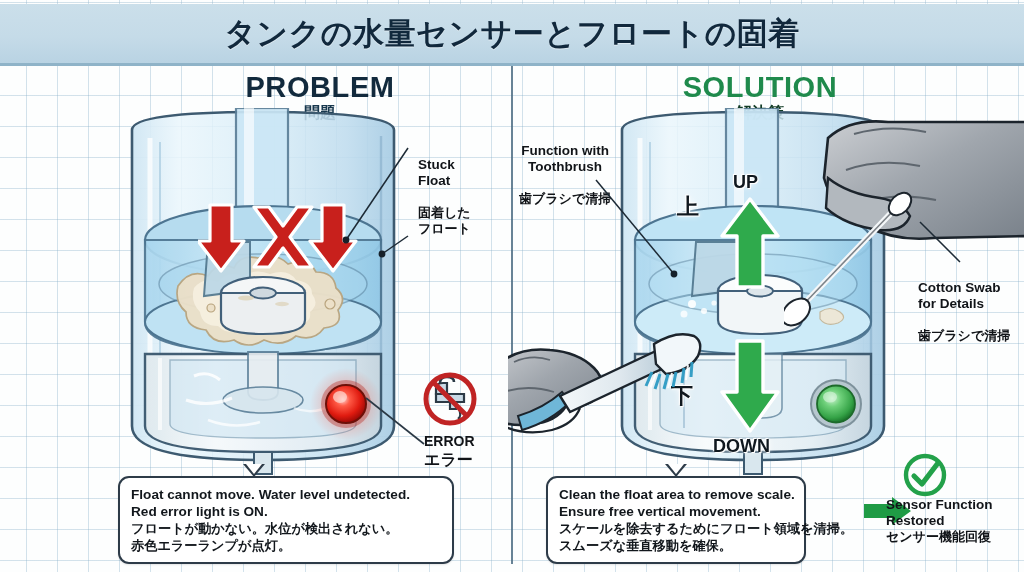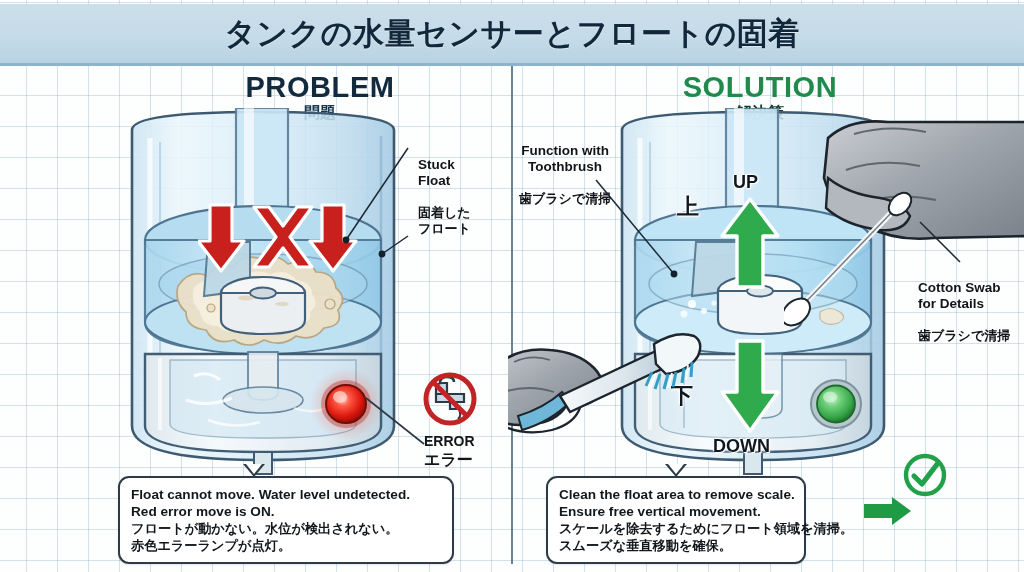--- a/index.html
+++ b/index.html
@@ -285,21 +285,21 @@
     <line x1="4" y1="6" x2="62" y2="52" stroke="#2b3945" stroke-width="1.6"></line>
   </svg>
 
   <div id="error-label">
     <div>ERROR</div>
     <div class="ja">エラー</div>
   </div>
 
   <div class="caption-box" style="left:118px; top:476px; width:336px;">
     <div class="ln">Float cannot move. Water level undetected.</div>
-    <div class="ln">Red error move is ON.</div>
+    <div class="ln">Red error light is ON.</div>
     <div class="ln ja">フロートが動かない。水位が検出されない。</div>
     <div class="ln ja">赤色エラーランプが点灯。</div>
   </div>
   <div class="caption-tail" style="left:243px; top:464px; transform: rotate(180deg);"></div>
 
   <svg class="device" style="left:588px; top:108px;" width="330" height="370" viewBox="0 0 330 370">
     <defs>
       <linearGradient id="sTankGlass" x1="0" y1="0" x2="1" y2="0">
         <stop offset="0%" stop-color="#cfe6f3" stop-opacity="0.95"></stop>
         <stop offset="18%" stop-color="#eaf6fc" stop-opacity="0.85"></stop>
@@ -473,14 +473,19 @@
 
   <svg class="device" style="left:864px; top:496px;" width="48" height="30" viewBox="0 0 48 30">
     <path d="M0 8 L28 8 L28 1 L47 15 L28 29 L28 22 L0 22 Z" fill="#1f9b45"></path>
   </svg>
 
   <svg class="device" style="left:902px; top:452px;" width="46" height="46" viewBox="0 0 46 46">
     <circle cx="23" cy="23" r="19" fill="none" stroke="#23a14a" stroke-width="4.4"></circle>
     <path d="M12 24 L20 32 L36 11" fill="none" stroke="#23a14a" stroke-width="5.2" stroke-linecap="round" stroke-linejoin="round"></path>
   </svg>
 
+  <div id="restored-label">
+    <div style="white-space:pre-line;">Sensor Function
+Restored</div>
+    <div class="ja" style="white-space: pre-line;">センサー機能回復</div>
+  </div>
 
 </div>
 
 </body></html>

